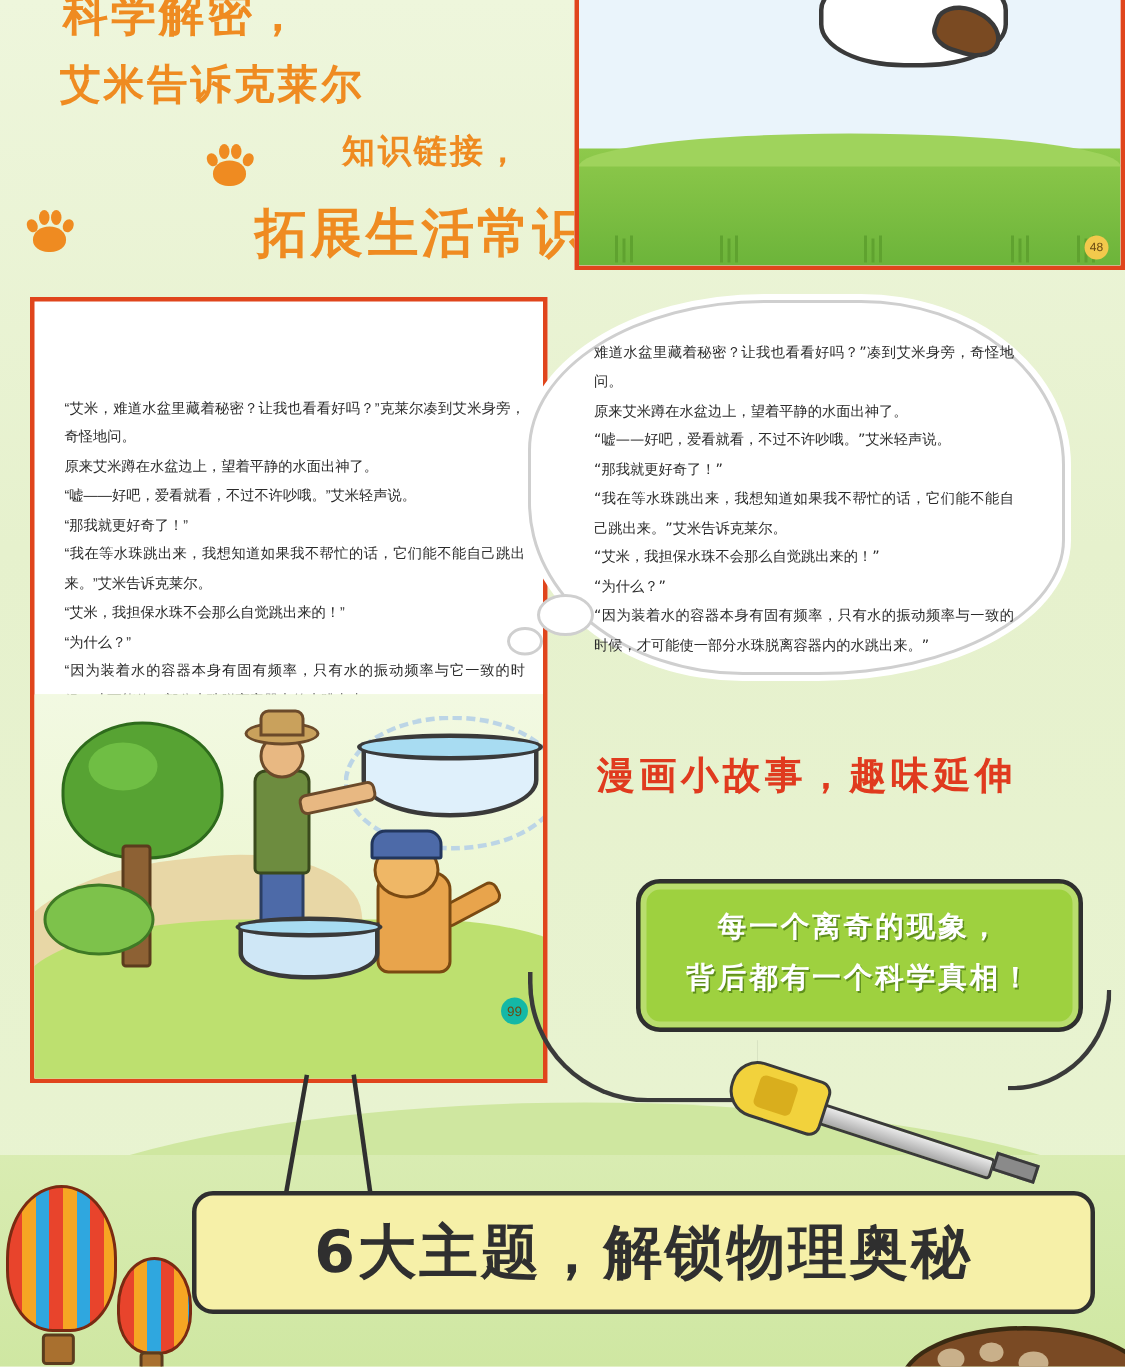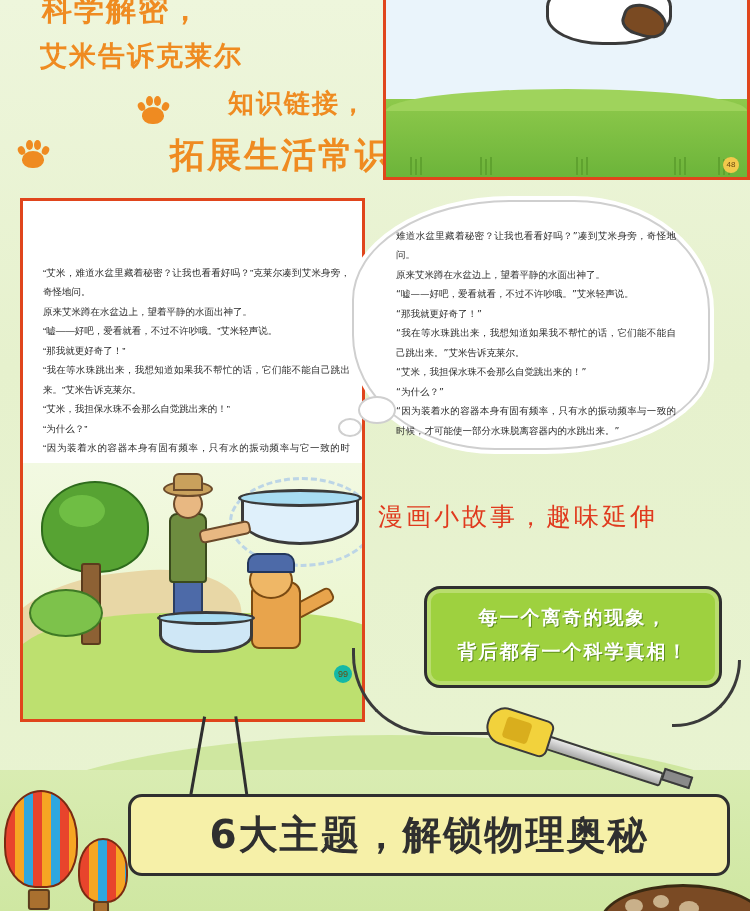--- a/index.html
+++ b/index.html
@@ -212,21 +212,21 @@
   }
   #callout .ctxt{
     position:absolute;left:44px;right:34px;top:26px;
     font-size:9.5px;line-height:2.05;color:#2b2b2b;
     font-family:"DejaVu Sans",sans-serif;text-align:justify;
   }
   #callout .ctxt p{margin:0;}
 
   
   #comic-title{
-    position:absolute;left:378px;top:500px;font-size:25px;color:#e03a1e;font-weight:normal;
+    position:absolute;left:398px;top:500px;font-size:25px;color:#e03a1e;font-weight:bold;
     font-family:"DejaVu Sans",sans-serif;letter-spacing:3px;white-space:nowrap;
   }
 
   
   #green-banner{
     position:absolute;left:424px;top:586px;width:292px;height:96px;
     background:#9ed13f;border:3px solid #2f2f2f;border-radius:16px;
     box-shadow:inset 0 0 0 4px #b9dd6e;
   }
   #green-banner .gb-line{
@@ -313,21 +313,21 @@
 </head>
 <body>
 
 <div id="bg">
   <div class="hill"></div>
   <div class="grass-band"></div>
 </div>
 
 <div class="hdr-cn" style="left:42px;top:-10px;font-size:30px;">科学解密，</div>
 <div class="hdr-cn" style="left:40px;top:38px;font-size:27px;">艾米告诉克莱尔</div>
-<div class="hdr-cn" style="left:228px;top:86px;font-size:26px;">知识链接，</div>
+<div class="hdr-cn" style="left:228px;top:86px;font-size:22px;">知识链接，</div>
 <div class="hdr-cn" style="left:170px;top:132px;font-size:35px;">拓展生活常识</div>
 
 <div class="paw" style="left:136px;top:94px;">
   <span class="pad"></span>
     <i></i>
     <i></i>
     <i></i>
     <i></i>
 </div>
 <div class="paw" style="left:16px;top:138px;">

